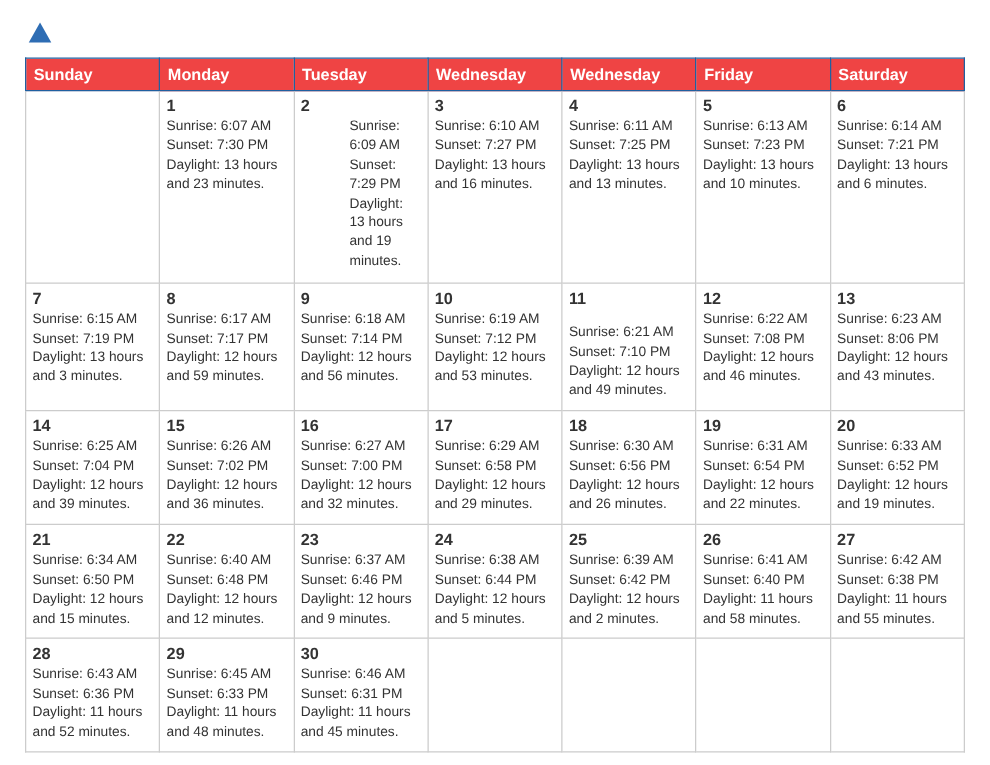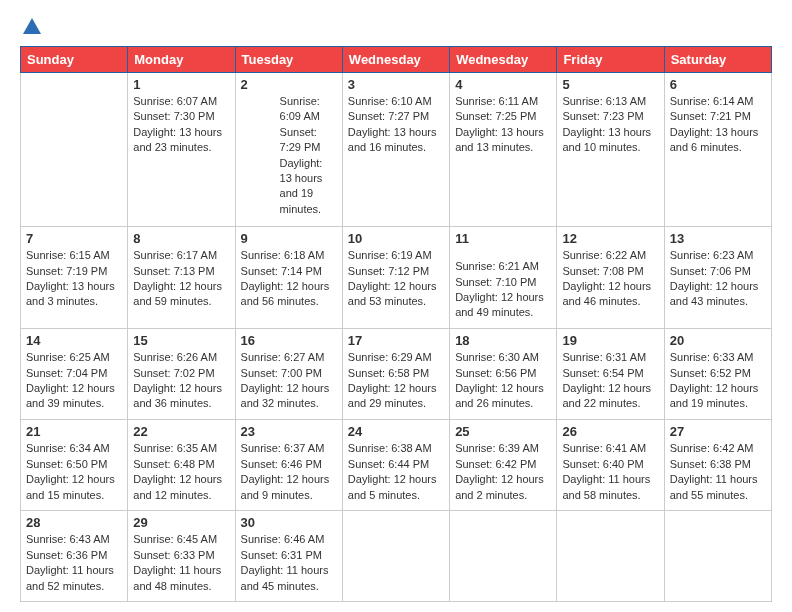--- a/index.html
+++ b/index.html
@@ -178,21 +178,21 @@
           <td>
             <div class="day-number">7</div>
             <div class="day-info" style="white-space: pre-line;">Sunrise: 6:15 AM
 Sunset: 7:19 PM
 Daylight: 13 hours
 and 3 minutes.</div>
           </td>
           <td>
             <div class="day-number">8</div>
             <div class="day-info" style="white-space: pre-line;">Sunrise: 6:17 AM
-Sunset: 7:13 PM
+Sunset: 7:17 PM
 Daylight: 12 hours
 and 59 minutes.</div>
           </td>
           <td>
             <div class="day-number">9</div>
             <div class="day-info" style="white-space: pre-line;">Sunrise: 6:18 AM
 Sunset: 7:14 PM
 Daylight: 12 hours
 and 56 minutes.</div>
           </td>
@@ -213,21 +213,21 @@
           <td>
             <div class="day-number">12</div>
             <div class="day-info" style="white-space: pre-line;">Sunrise: 6:22 AM
 Sunset: 7:08 PM
 Daylight: 12 hours
 and 46 minutes.</div>
           </td>
           <td>
             <div class="day-number">13</div>
             <div class="day-info" style="white-space: pre-line;">Sunrise: 6:23 AM
-Sunset: 7:06 PM
+Sunset: 8:06 PM
 Daylight: 12 hours
 and 43 minutes.</div>
           </td>
         </tr>
         <tr>
           <td>
             <div class="day-number">14</div>
             <div class="day-info" style="white-space: pre-line;">Sunrise: 6:25 AM
 Sunset: 7:04 PM
 Daylight: 12 hours
@@ -279,21 +279,21 @@
         <tr>
           <td>
             <div class="day-number">21</div>
             <div class="day-info" style="white-space: pre-line;">Sunrise: 6:34 AM
 Sunset: 6:50 PM
 Daylight: 12 hours
 and 15 minutes.</div>
           </td>
           <td>
             <div class="day-number">22</div>
-            <div class="day-info" style="white-space: pre-line;">Sunrise: 6:35 AM
+            <div class="day-info" style="white-space: pre-line;">Sunrise: 6:40 AM
 Sunset: 6:48 PM
 Daylight: 12 hours
 and 12 minutes.</div>
           </td>
           <td>
             <div class="day-number">23</div>
             <div class="day-info" style="white-space: pre-line;">Sunrise: 6:37 AM
 Sunset: 6:46 PM
 Daylight: 12 hours
 and 9 minutes.</div>

